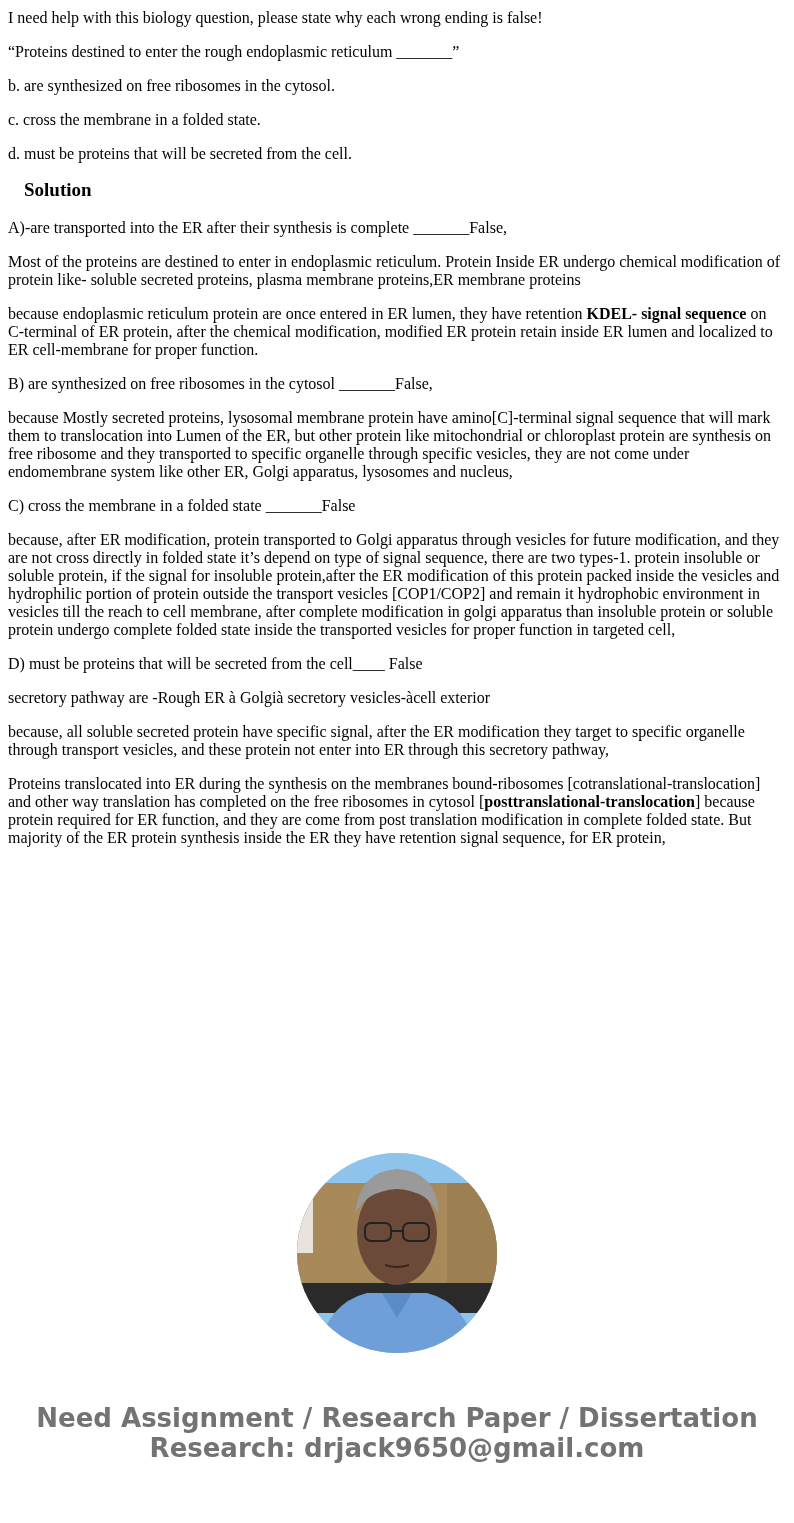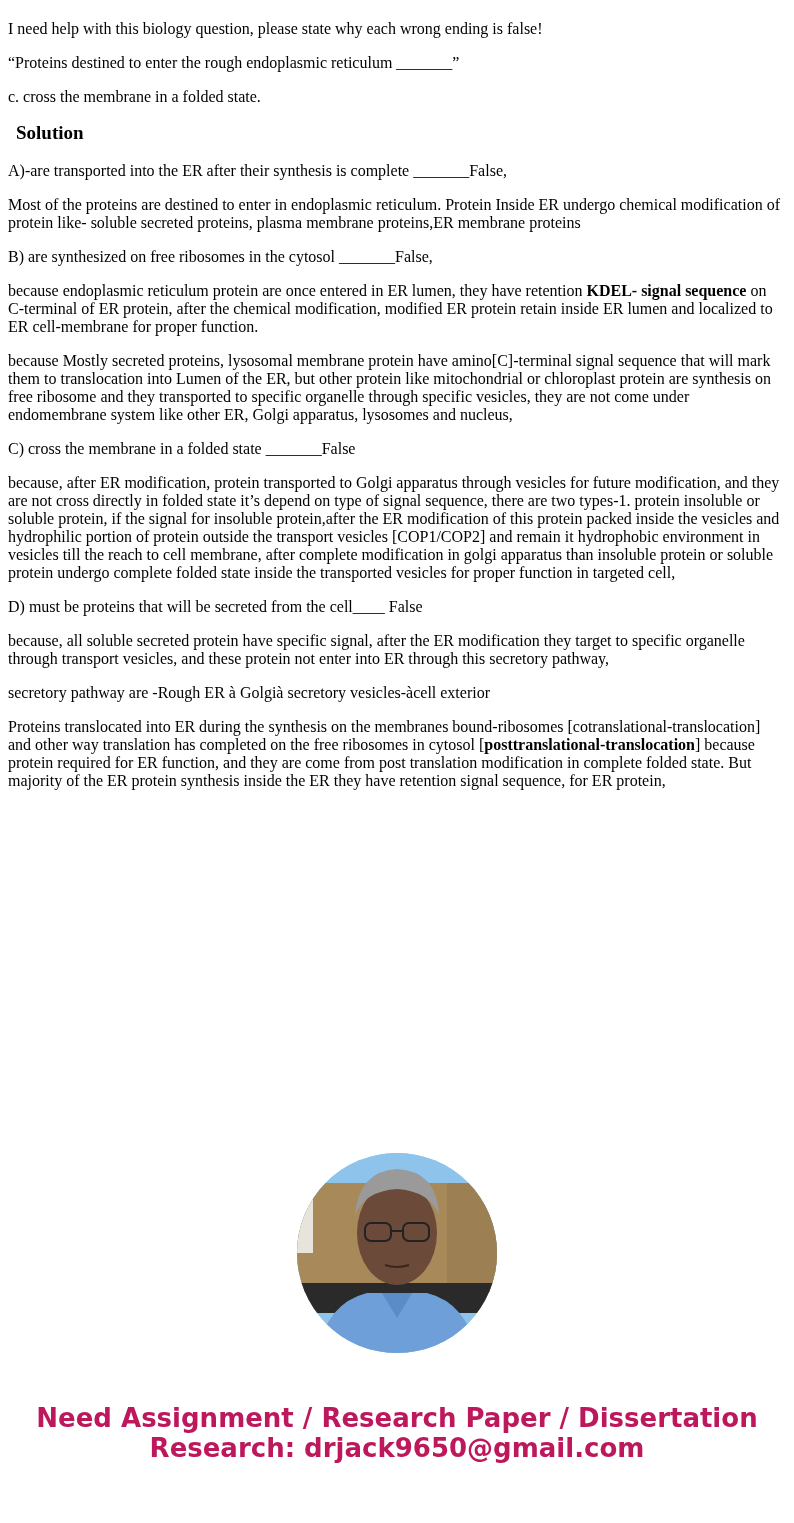--- a/index.html
+++ b/index.html
@@ -7,55 +7,57 @@
       width: 794px;
       height: 1523px;
       position: relative;
       overflow: hidden;
       font-family: "Liberation Serif", serif;
       font-size: 16px;
       color: #000;
       line-height: 18px;
     }
     .content { position: absolute; left: 8px; top: 8px; width: 778px; }
-    p { margin: 12px 0 16px 0; }
-    h3 { font-size: 19px; font-weight: bold; margin: 0 0 18px 8px; line-height: 22px; }
+    p { margin: 1px 0 16px 0; }
+    h3 { font-size: 19px; font-weight: bold; margin: 0 0 18px 16px; line-height: 22px; }
     b { font-weight: bold; }
     .avatar-wrap {
       position: absolute; left: 297px; top: 1153px; width: 200px; height: 200px;
       border-radius: 50%; overflow: hidden;
       background: #8fc3ea;
     }
     .footer {
       position: absolute; left: 0; top: 1403px; width: 794px;
       text-align: center;
       font-family: "DejaVu Sans", sans-serif;
-      font-weight: bold; font-size: 26px; line-height: 30px; color: #be185d;
+      font-weight: bold; font-size: 26px; line-height: 30px; color: #737373;
     }
   </style>
 </head>
 <body>
 
 <div class="content">
   <p>I need help with this biology question, please state why each wrong ending is false!</p>
   <p>“Proteins destined to enter the rough endoplasmic reticulum _______”</p>
+  <p>b. are synthesized on free ribosomes in the cytosol.</p>
   <p>c. cross the membrane in a folded state.</p>
+  <p>d. must be proteins that will be secreted from the cell.</p>
 
   <h3>Solution</h3>
 
   <p>A)-are transported into the ER after their synthesis is complete _______False,</p>
   <p>Most of the proteins are destined to enter in endoplasmic reticulum. Protein Inside ER undergo chemical modification of protein like- soluble secreted proteins, plasma membrane proteins,ER membrane proteins</p>
+  <p><span>because endoplasmic reticulum protein are once entered in ER lumen, they have retention </span><b>KDEL- signal sequence</b><span> on C-terminal of ER protein, after the chemical modification, modified ER protein retain inside ER lumen and localized to ER cell-membrane for proper function.</span></p>
   <p>B) are synthesized on free ribosomes in the cytosol _______False,</p>
-  <p><span>because endoplasmic reticulum protein are once entered in ER lumen, they have retention </span><b>KDEL- signal sequence</b><span> on C-terminal of ER protein, after the chemical modification, modified ER protein retain inside ER lumen and localized to ER cell-membrane for proper function.</span></p>
   <p>because Mostly secreted proteins, lysosomal membrane protein have amino[C]-terminal signal sequence that will mark them to translocation into Lumen of the ER, but other protein like mitochondrial or chloroplast protein are synthesis on free ribosome and they transported to specific organelle through specific vesicles, they are not come under endomembrane system like other ER, Golgi apparatus, lysosomes and nucleus,</p>
   <p>C) cross the membrane in a folded state _______False</p>
   <p>because, after ER modification, protein transported to Golgi apparatus through vesicles for future modification, and they are not cross directly in folded state it’s depend on type of signal sequence, there are two types-1. protein insoluble or soluble protein, if the signal for insoluble protein,after the ER modification of this protein packed inside the vesicles and hydrophilic portion of protein outside the transport vesicles [COP1/COP2] and remain it hydrophobic environment in vesicles till the reach to cell membrane, after complete modification in golgi apparatus than insoluble protein or soluble protein undergo complete folded state inside the transported vesicles for proper function in targeted cell,</p>
   <p>D) must be proteins that will be secreted from the cell____ False</p>
+  <p>secretory pathway are -Rough ER à Golgià secretory vesicles-àcell exterior</p>
   <p>because, all soluble secreted protein have specific signal, after the ER modification they target to specific organelle through transport vesicles, and these protein not enter into ER through this secretory pathway,</p>
-  <p>secretory pathway are -Rough ER à Golgià secretory vesicles-àcell exterior</p>
   <p><span>Proteins translocated into ER during the synthesis on the membranes bound-ribosomes [cotranslational-translocation] and other way translation has completed on the free ribosomes in cytosol [</span><b>posttranslational-translocation</b><span>] because protein required for ER function, and they are come from post translation modification in complete folded state. But majority of the ER protein synthesis inside the ER they have retention signal sequence, for ER protein,</span></p>
 </div>
 
 <div class="avatar-wrap">
   <svg width="200" height="200" viewBox="0 0 200 200">
     <rect x="0" y="0" width="200" height="200" fill="#8ec4ec"></rect>
     <rect x="0" y="30" width="200" height="110" fill="#a7895a"></rect>
     <rect x="0" y="30" width="16" height="70" fill="#e8e4dc"></rect>
     <rect x="150" y="30" width="50" height="110" fill="#9c7f52"></rect>
     <rect x="0" y="130" width="200" height="30" fill="#2a2a2a"></rect>

